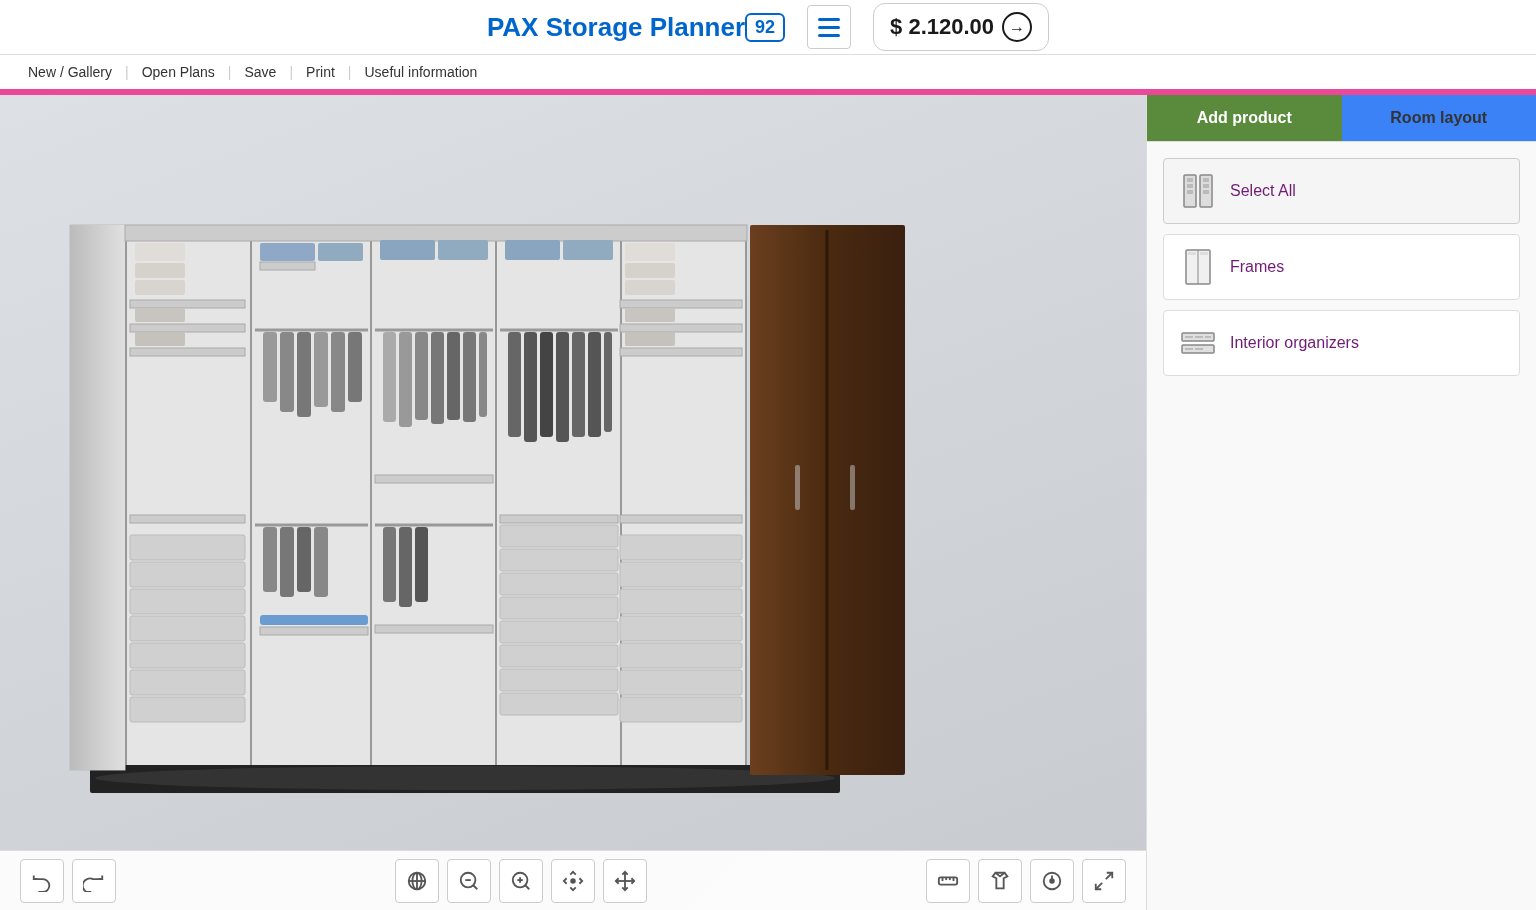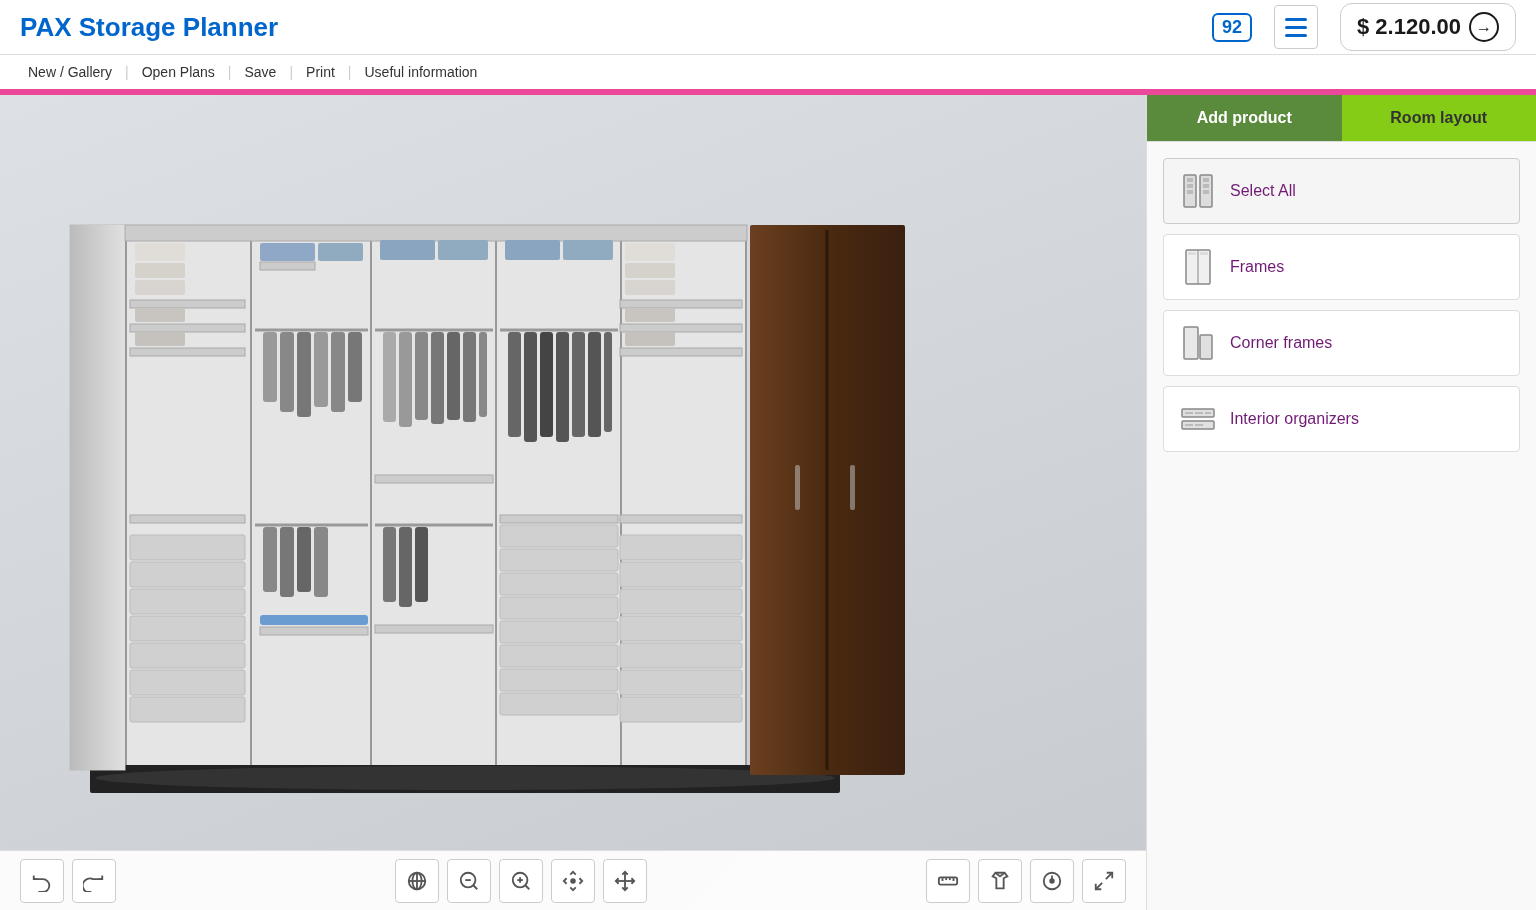--- a/index.html
+++ b/index.html
@@ -2,21 +2,21 @@
 <html><head>
   <meta charset="utf-8">
   <style>
     * { box-sizing: border-box; margin: 0; padding: 0; }
     body { font-family: Arial, sans-serif; background: #f0f0f0; width: 1536px; height: 910px; overflow: hidden; }
 
     
     .header {
       display: flex;
       align-items: center;
-      justify-content: space-between;
+      justify-content: center;
       background: #fff;
       padding: 10px 20px;
       border-bottom: 1px solid #ddd;
       height: 55px;
     }
     .header-left { display: flex; align-items: center; gap: 10px; }
     .logo { font-size: 26px; font-weight: bold; color: #1a1a1a; }
     .logo span { color: #0066cc; }
     .nav-bar {
       display: flex;
@@ -156,21 +156,21 @@
     }
 
     .panel-tab {
       flex: 1;
       padding: 14px 10px;
       text-align: center;
       font-size: 16px;
       font-weight: bold;
       cursor: pointer;
       border: none;
-      background: #84cc16;
+      background: #3b82f6;
       color: #333;
     }
     .panel-tab.active {
       background: #5a8a3c;
       color: #fff;
     }
 
     .panel-content {
       flex: 1;
       padding: 16px;
@@ -532,29 +532,20 @@
           <svg width="28" height="36" viewBox="0 0 28 36" fill="none" xmlns="http://www.w3.org/2000/svg">
             <rect x="2" y="1" width="24" height="34" rx="1" fill="#f0f0f0" stroke="#888" stroke-width="1.5"></rect>
             <line x1="14" y1="1" x2="14" y2="35" stroke="#888" stroke-width="1"></line>
             <rect x="4" y="3" width="8" height="3" fill="#ddd"></rect>
             <rect x="16" y="3" width="8" height="3" fill="#ddd"></rect>
           </svg>
         </div>
         <span>Frames</span>
       </button>
 
-      <button class="product-btn">
-        <div class="product-icon">
-          <svg width="32" height="36" viewBox="0 0 32 36" fill="none" xmlns="http://www.w3.org/2000/svg">
-            <rect x="2" y="2" width="14" height="32" rx="1" fill="#e8e8e8" stroke="#888" stroke-width="1.5"></rect>
-            <rect x="18" y="10" width="12" height="24" rx="1" fill="#e0e0e0" stroke="#888" stroke-width="1.5"></rect>
-          </svg>
-        </div>
-        <span>Corner frames</span>
-      </button>
 
       <button class="product-btn">
         <div class="product-icon">
           <svg width="34" height="28" viewBox="0 0 34 28" fill="none" xmlns="http://www.w3.org/2000/svg">
             <rect x="1" y="4" width="32" height="8" rx="1" fill="#e0e0e0" stroke="#888" stroke-width="1.5"></rect>
             <rect x="1" y="16" width="32" height="8" rx="1" fill="#e0e0e0" stroke="#888" stroke-width="1.5"></rect>
             <rect x="4" y="7" width="8" height="2" fill="#bbb"></rect>
             <rect x="14" y="7" width="8" height="2" fill="#bbb"></rect>
             <rect x="24" y="7" width="6" height="2" fill="#bbb"></rect>
             <rect x="4" y="19" width="8" height="2" fill="#bbb"></rect>

